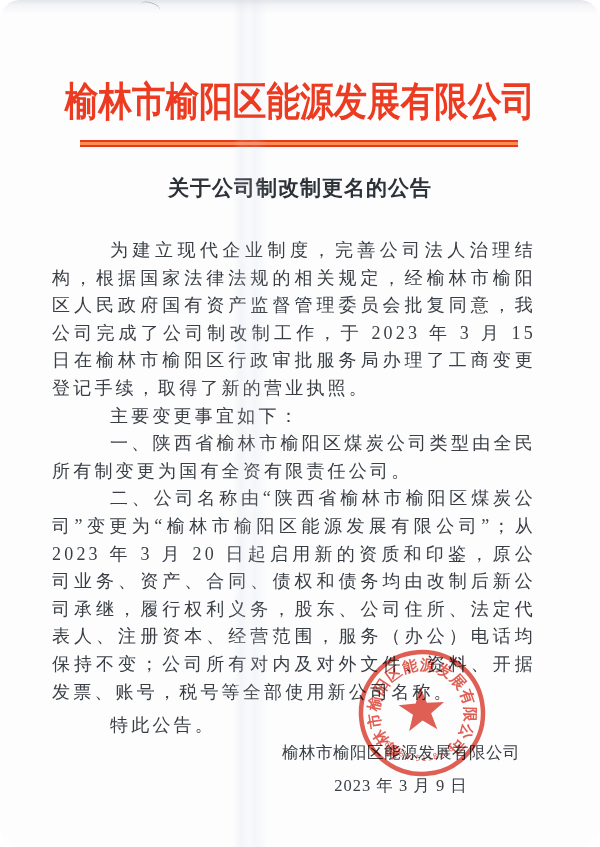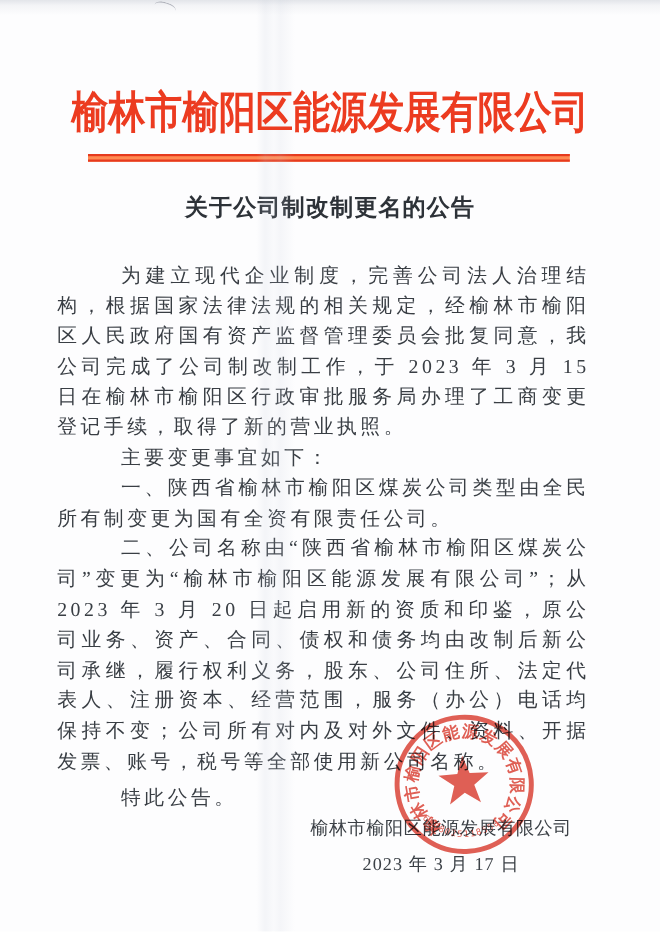--- a/index.html
+++ b/index.html
@@ -4,20 +4,21 @@
 <style>
   html, body { margin: 0; padding: 0; background: #ffffff; }
   .page {
     position: relative;
     width: 600px;
     height: 847px;
     background: #fdfdfe;
     overflow: hidden;
     font-family: "Liberation Serif", "DejaVu Serif", serif;
     color: #393e44;
+    border-radius: 20px;
   }
   
   .page::before {
     content: "";
     position: absolute; left: 0; top: 0; right: 0; height: 14px;
     background: linear-gradient(180deg, rgba(158,166,180,.28), rgba(158,166,180,.10) 5px, rgba(158,166,180,0) 14px);
     pointer-events: none;
   }
   .streaks {
     position: absolute; inset: 0; pointer-events: none;
@@ -142,21 +143,21 @@
     <p>为建立现代企业制度，完善公司法人治理结构，根据国家法律法规的相关规定，经榆林市榆阳区人民政府国有资产监督管理委员会批复同意，我公司完成了公司制改制工作，于 2023 年 3 月 15 日在榆林市榆阳区行政审批服务局办理了工商变更登记手续，取得了新的营业执照。</p>
     <p>主要变更事宜如下：</p>
     <p>一、陕西省榆林市榆阳区煤炭公司类型由全民所有制变更为国有全资有限责任公司。</p>
     <p>二、公司名称由“陕西省榆林市榆阳区煤炭公司”变更为“榆林市榆阳区能源发展有限公司”；从 2023 年 3 月 20 日起启用新的资质和印鉴，原公司业务、资产、合同、债权和债务均由改制后新公司承继，履行权利义务，股东、公司住所、法定代表人、注册资本、经营范围，服务（办公）电话均保持不变；公司所有对内及对外文件、资料、开据发票、账号，税号等全部使用新公司名称。</p>
     <p class="closing">特此公告。</p>
   </div>
 
   <div class="sign-block">
     <div class="sig">
       <div class="sig-company">榆林市榆阳区能源发展有限公司</div>
-      <div class="sig-date">2023 年 3 月 17 日</div>
+      <div class="sig-date">2023 年 3 月 9 日</div>
     </div>
   </div>
 
   <svg class="seal" viewBox="0 0 150 150" xmlns="http://www.w3.org/2000/svg">
     <circle cx="75" cy="75" r="61" fill="none" stroke="#dc4437" stroke-width="4.5"></circle>
     <polygon fill="#dc4437" points="75,49 80.6,65.2 97.8,65.6 84.1,76 89.1,92.4 75,82.6 60.9,92.4 65.9,76 52.2,65.6 69.4,65.2"></polygon>
     <g id="ring-chars">
         <text x="75" y="32" text-anchor="middle" class="ring-ch" transform="rotate(-138.00 75 75)">榆</text>
         <text x="75" y="32" text-anchor="middle" class="ring-ch" transform="rotate(-116.77 75 75)">林</text>
         <text x="75" y="32" text-anchor="middle" class="ring-ch" transform="rotate(-95.54 75 75)">市</text>

